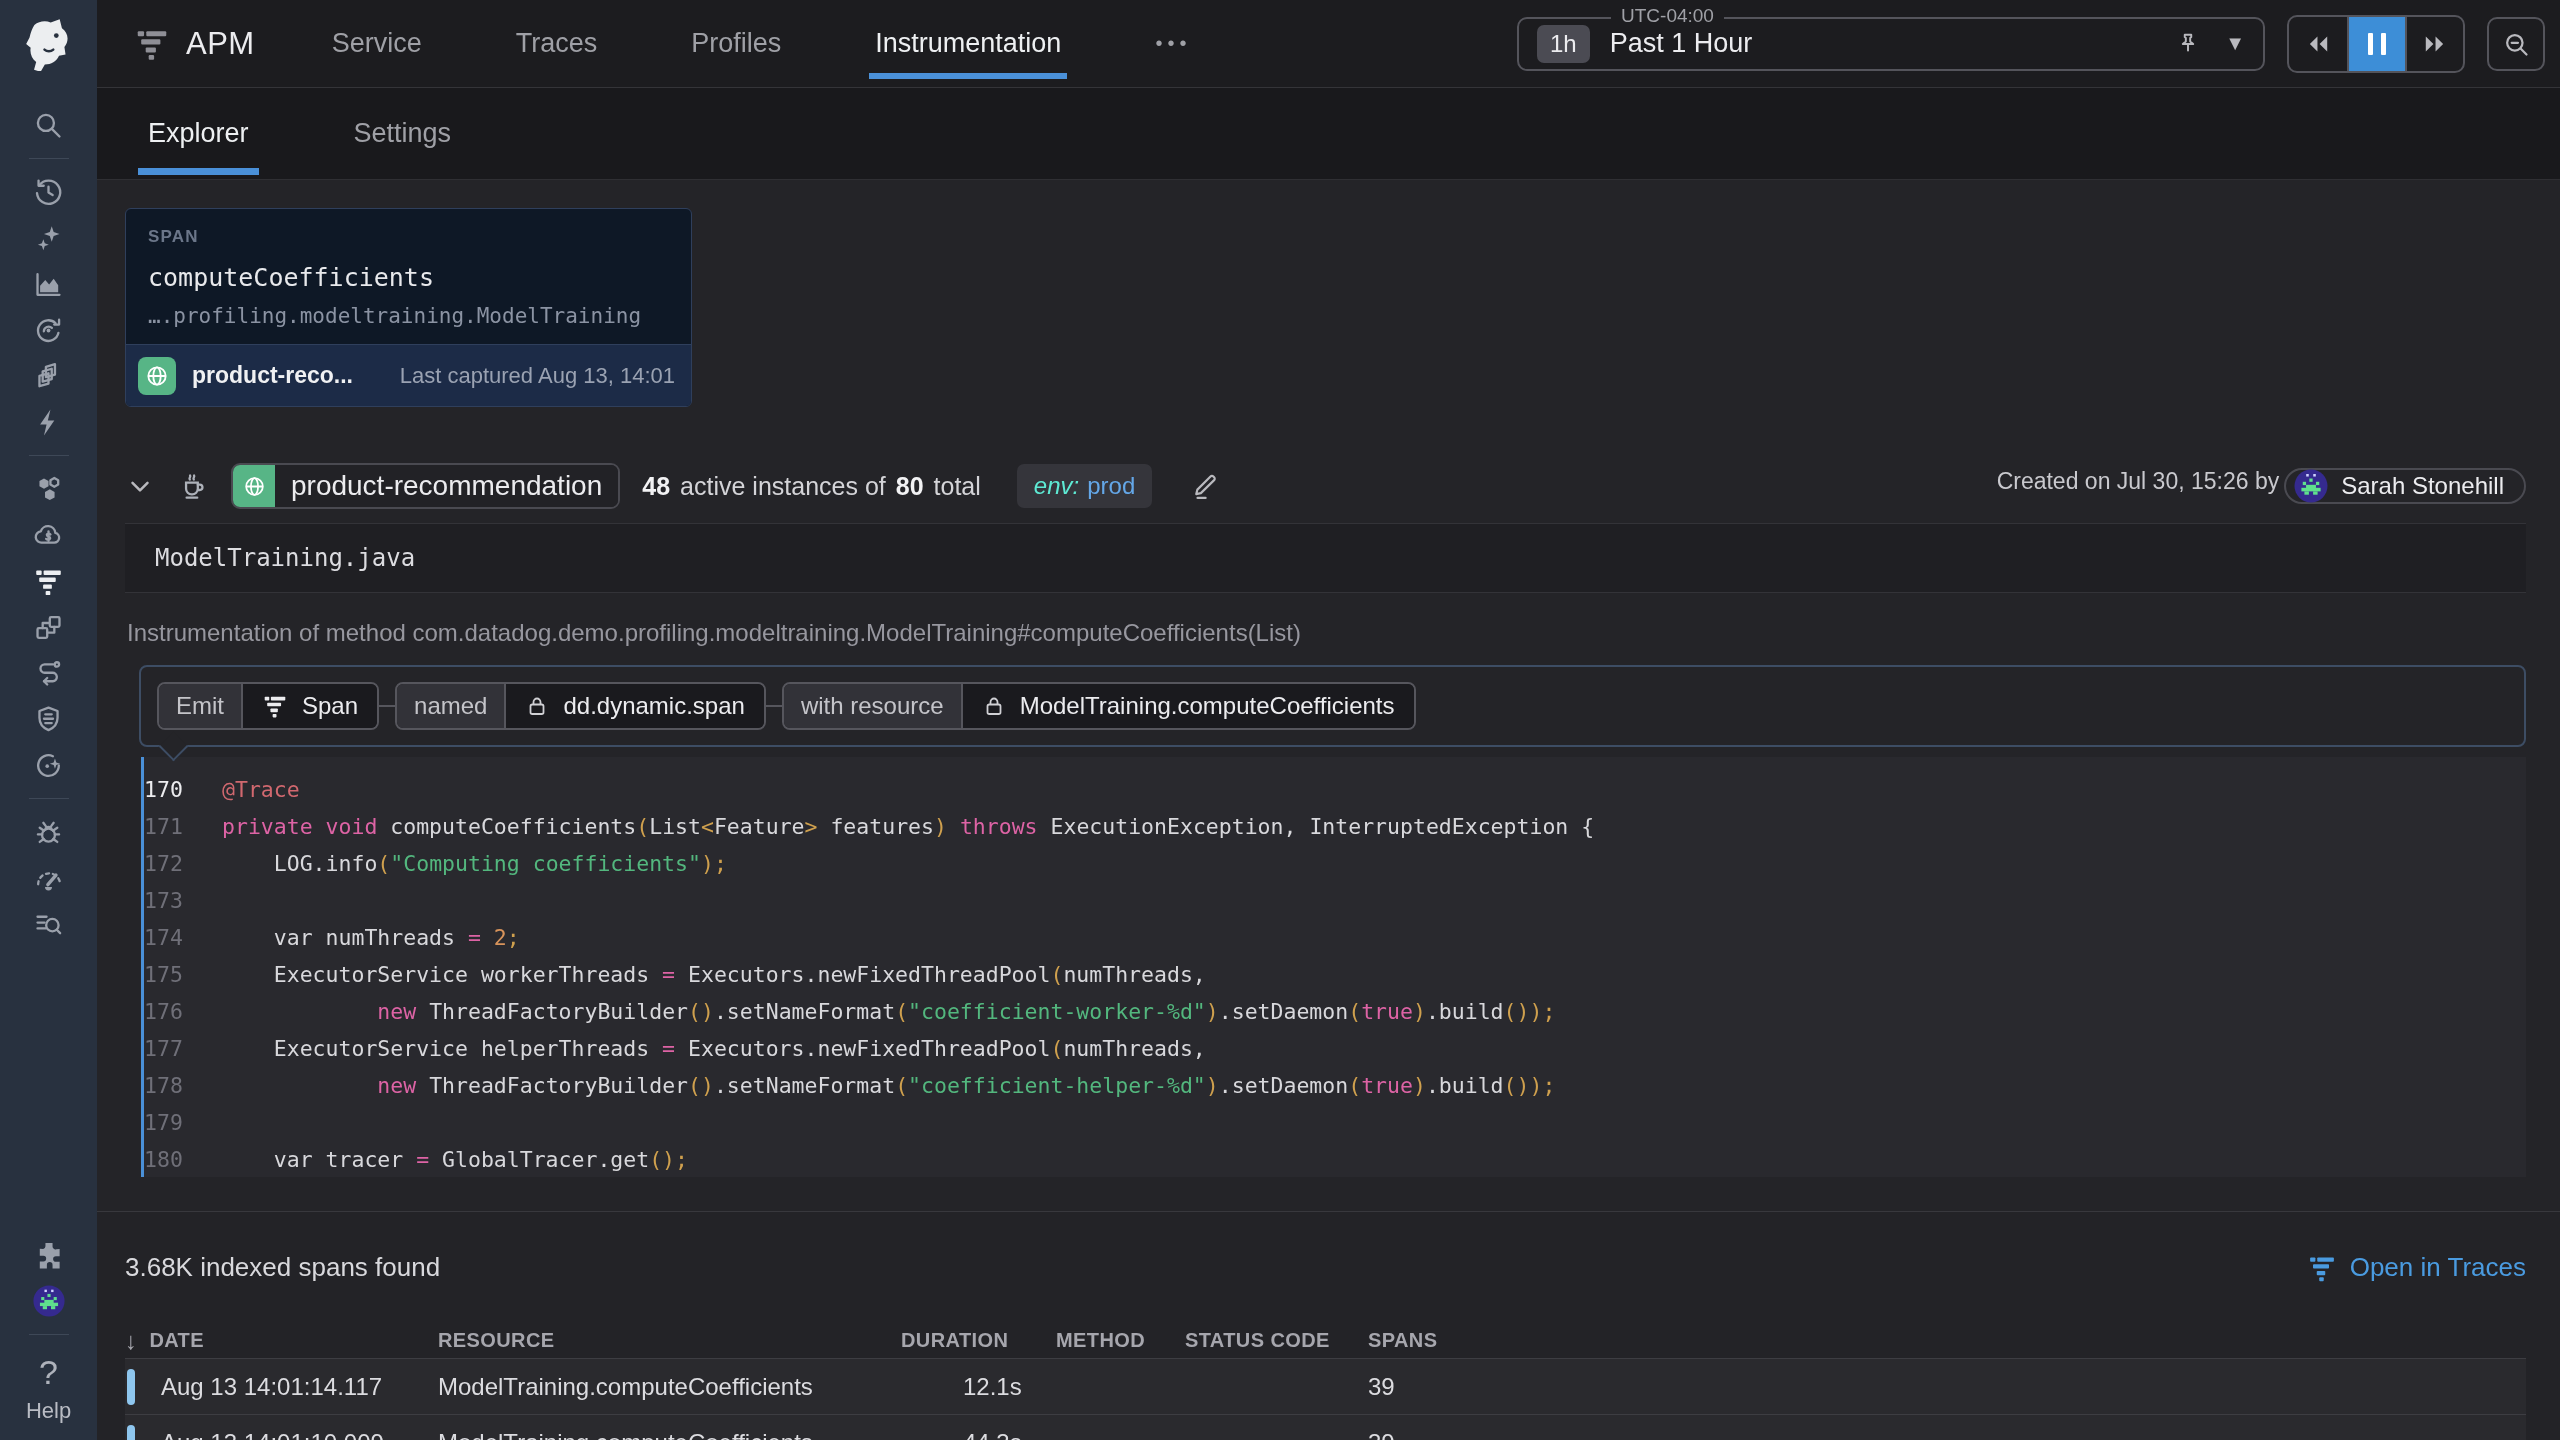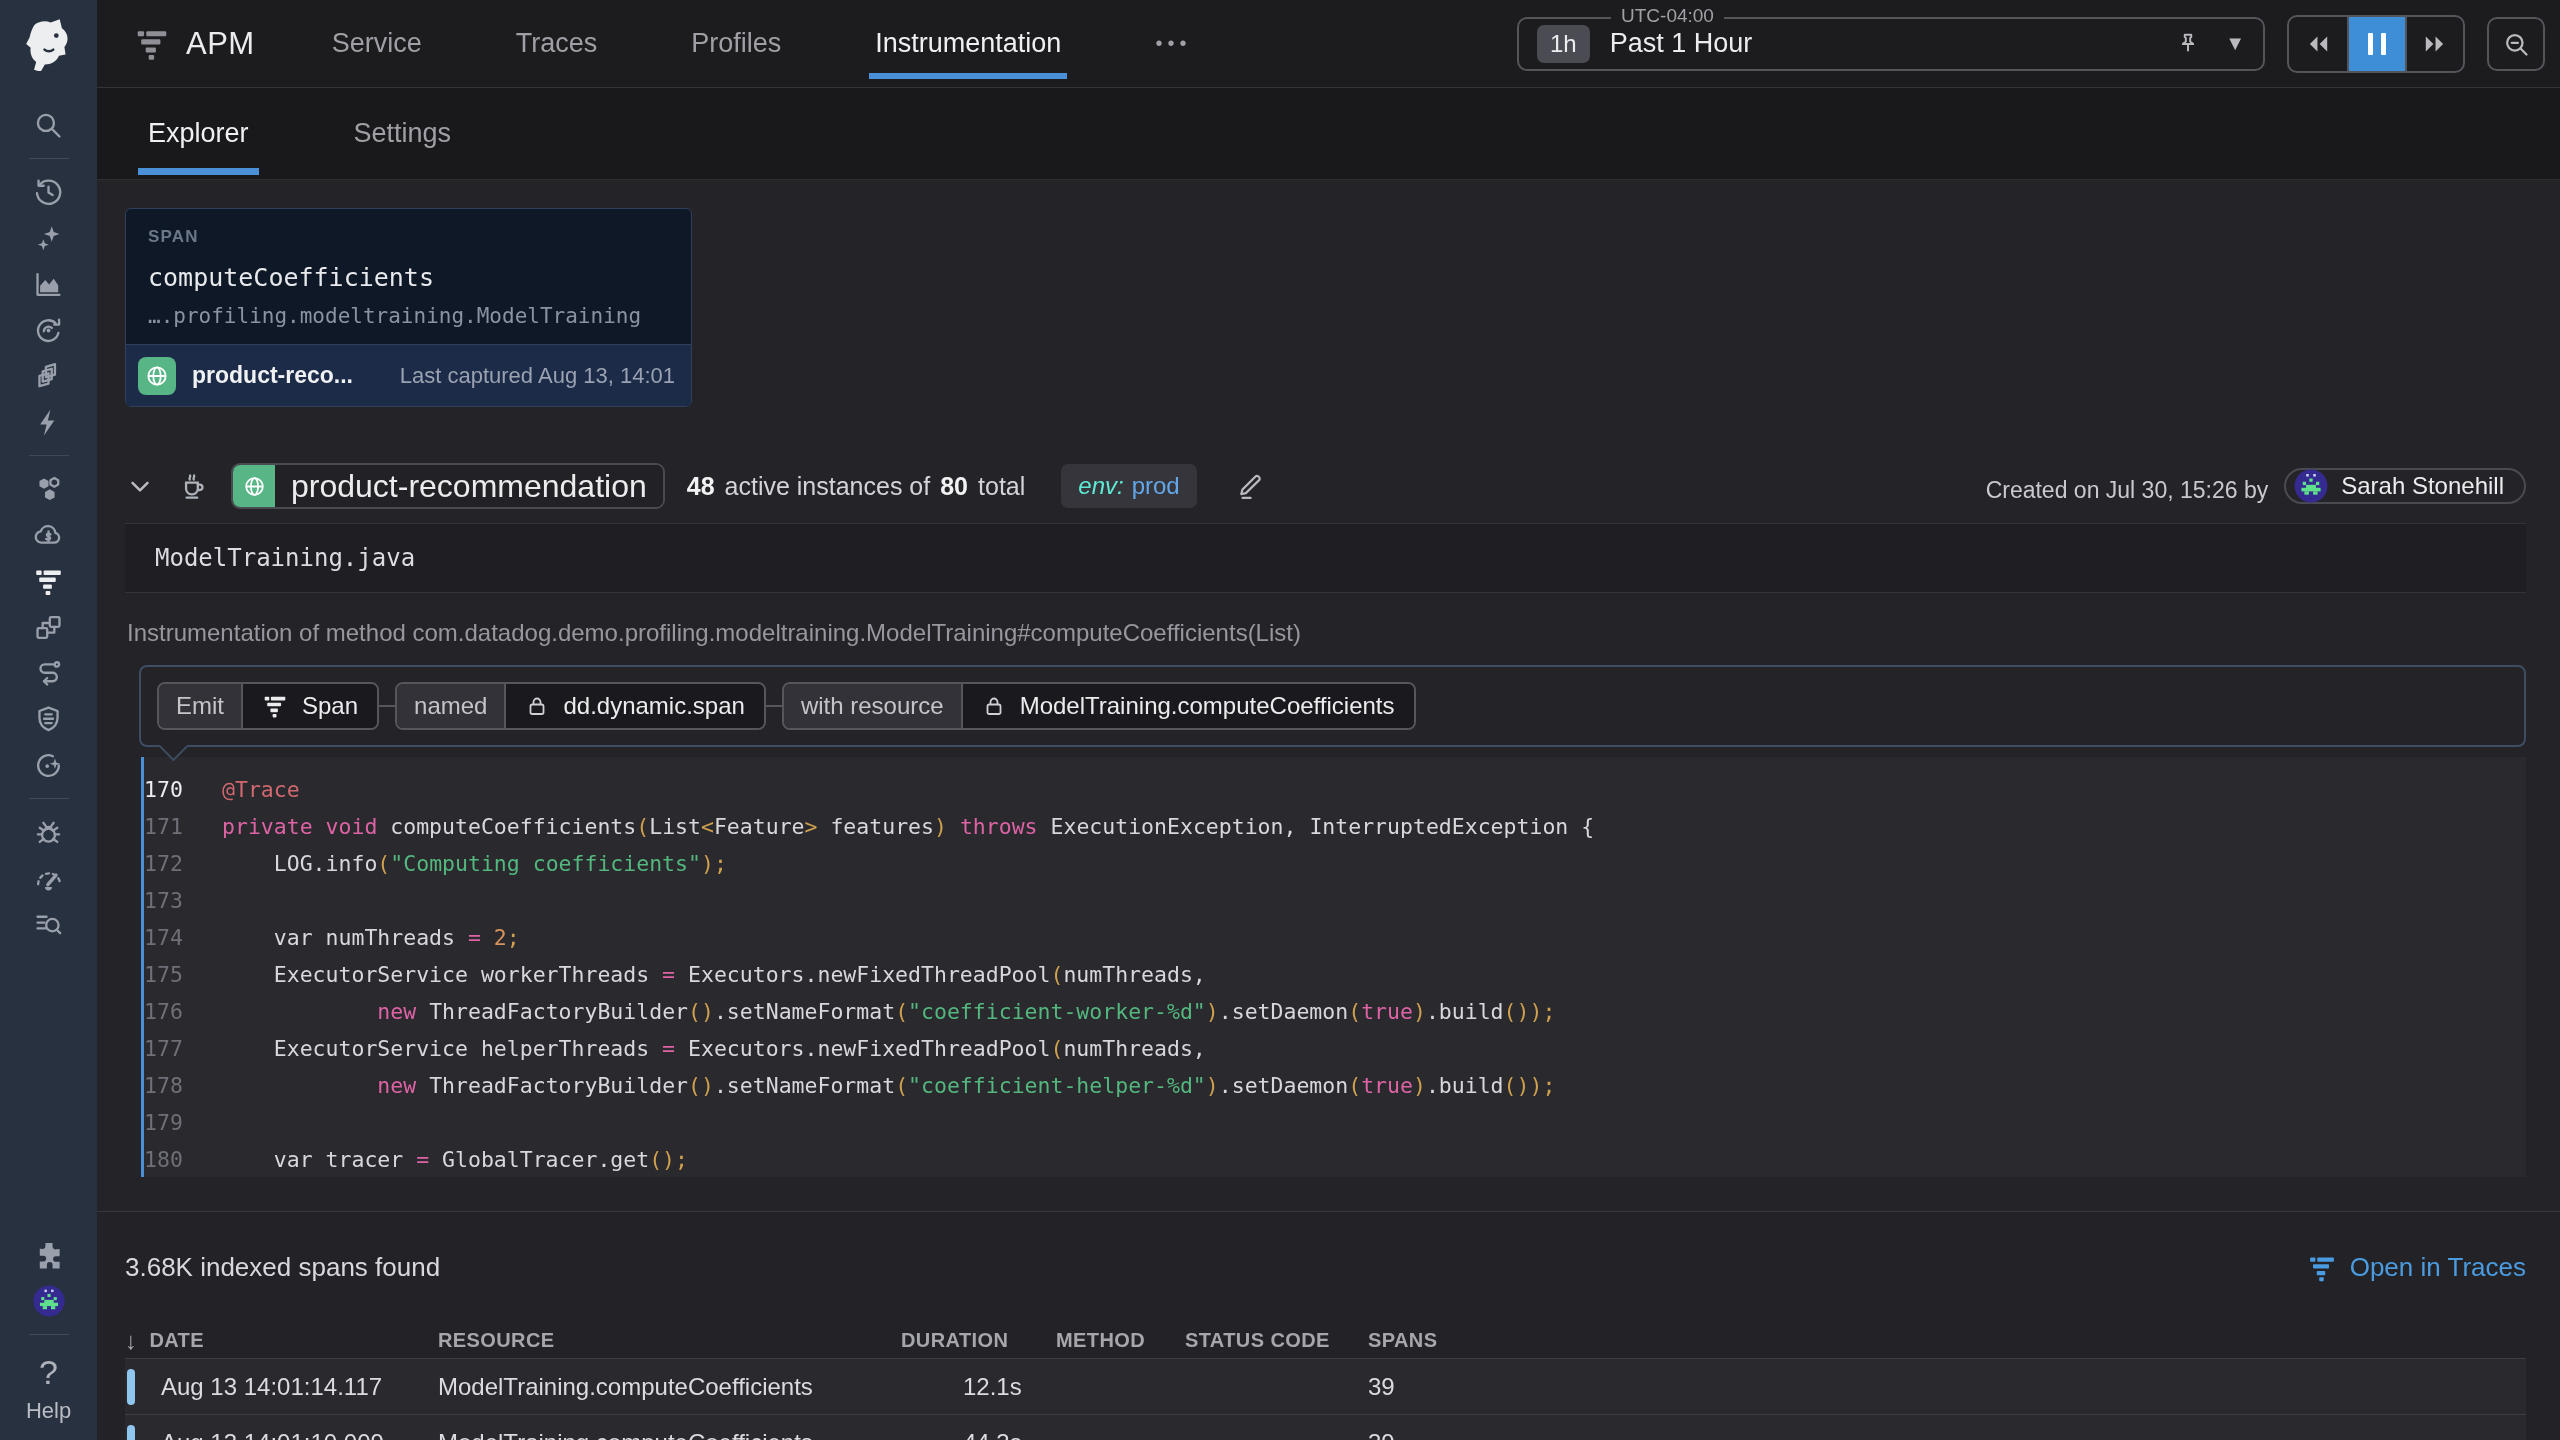--- a/index.html
+++ b/index.html
@@ -70,28 +70,28 @@
   .span-service { font-size:23px; font-weight:bold; color:#f0f1f3; }
   .span-captured { margin-left:auto; font-size:22px; color:#9aa2b2; }
 
   
   .service-row { display:flex; align-items:center; margin-top:56px; gap:22px; }
   .chev { color:#b9b9be; width:30px; height:30px; cursor:pointer; }
   .java-ic { color:#aeb2ba; width:32px; height:32px; }
   .svc-pill { display:flex; align-items:stretch; border:2px solid #4a4a51; border-radius:9px; overflow:hidden; height:46px; cursor:pointer; }
   .svc-pill .badge-globe { width:42px; height:100%; border-radius:0; }
   .svc-pill .badge-globe svg { width:25px; height:25px; }
-  .svc-name { display:flex; align-items:center; padding:0 16px; background:#222226; font-size:32px; color:#ececef; }
+  .svc-name { display:flex; align-items:center; padding:0 16px; background:#222226; font-size:28px; color:#ececef; }
   .instances { display:flex; gap:10px; align-items:baseline; font-size:25px; color:#d4d4d8; }
   .instances b { color:#f2f2f4; }
   .env-pill { background:#35353b; border-radius:7px; height:44px; display:flex; align-items:center; padding:0 17px; font-size:24px; gap:8px; margin-left:14px; cursor:pointer; }
   .env-key { color:#5eead4;font-style:italic; }
   .env-val { color:#64a7e8; }
   .edit-ic { color:#b9b9be; width:30px; height:30px; margin-left:16px; cursor:pointer; }
-  .created { margin-left:auto; display:flex; align-items:flex-end; gap:16px; font-size:23px; color:#c9c9ce; }
+  .created { margin-left:auto; display:flex; align-items:flex-start; gap:5px; font-size:23px; color:#c9c9ce; }
   .author-pill { display:flex; align-items:center; gap:12px; border:2px solid #4a4a51; border-radius:28px; height:36px; padding:0 20px 0 7px; }
   .avatar { width:36px; height:36px; border-radius:50%; overflow:hidden; flex-shrink:0; }
   .author-name { color:#ececef; font-size:24px; }
 
   
   .file-header { margin-top:14px; height:70px; background:#1f1f23; border-top:1px solid #333338; border-bottom:1px solid #333338; display:flex; align-items:center; padding-left:30px; font-family:"DejaVu Sans Mono", monospace; font-size:24px; color:#dcdce0; }
   .instr-label { margin:26px 0 18px 2px; color:#97979f; font-size:24px; }
 
   .emit-callout { position:relative; border:2px solid #3d4d64; border-radius:8px; padding:15px 16px; margin-left:14px; }
   .emit-tail { position:absolute; left:22px; bottom:-12px; width:21px; height:21px; background:#242428; border-left:2px solid #3d4d64; border-bottom:2px solid #3d4d64; transform:rotate(-45deg); }

